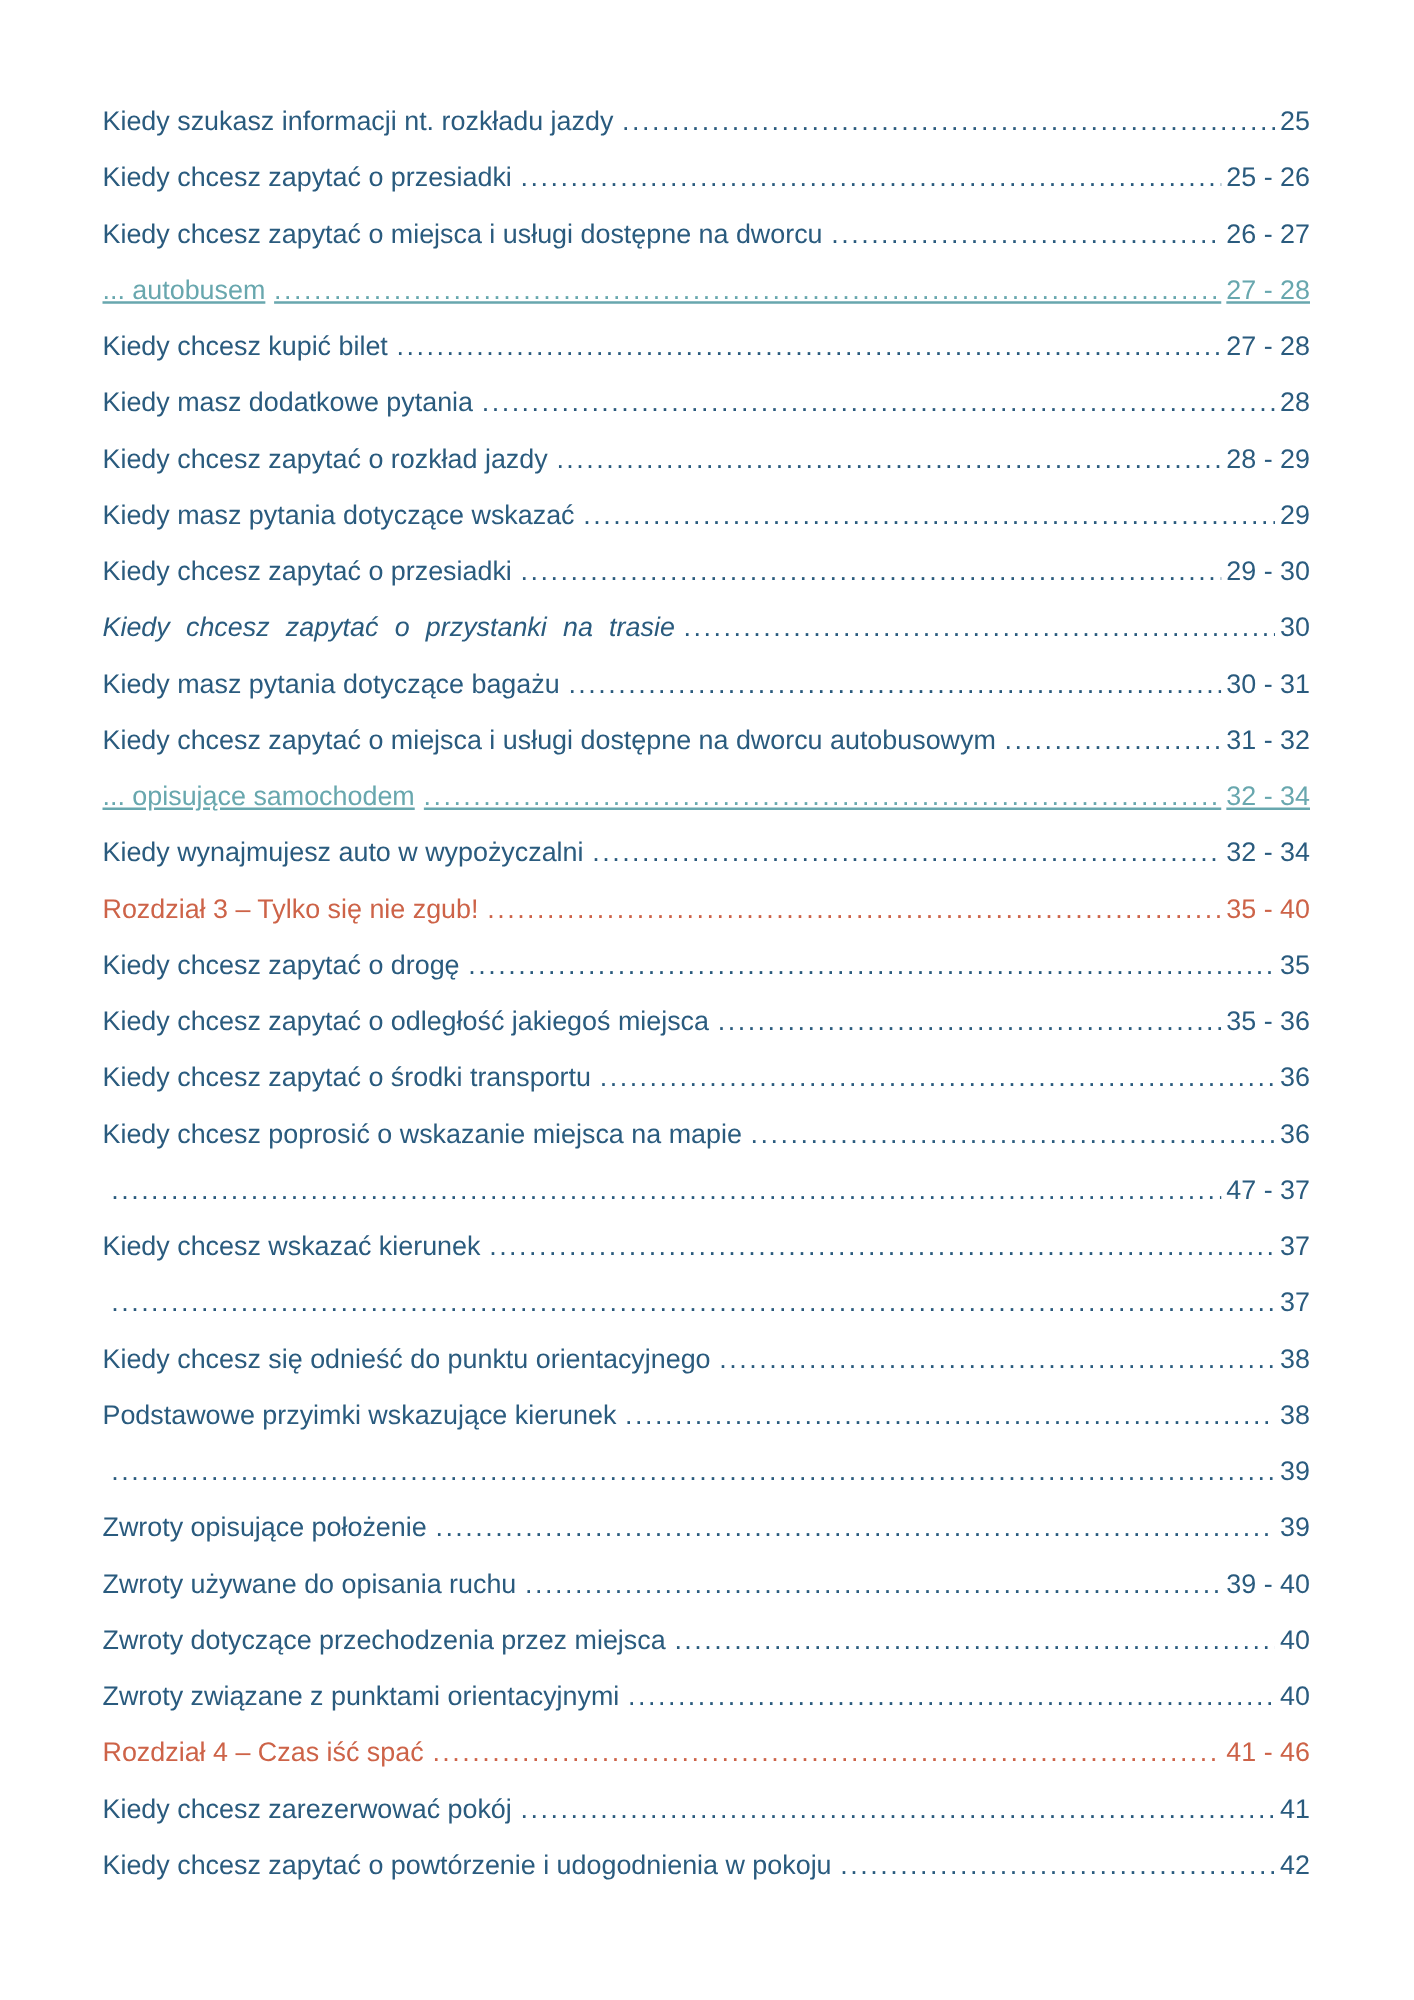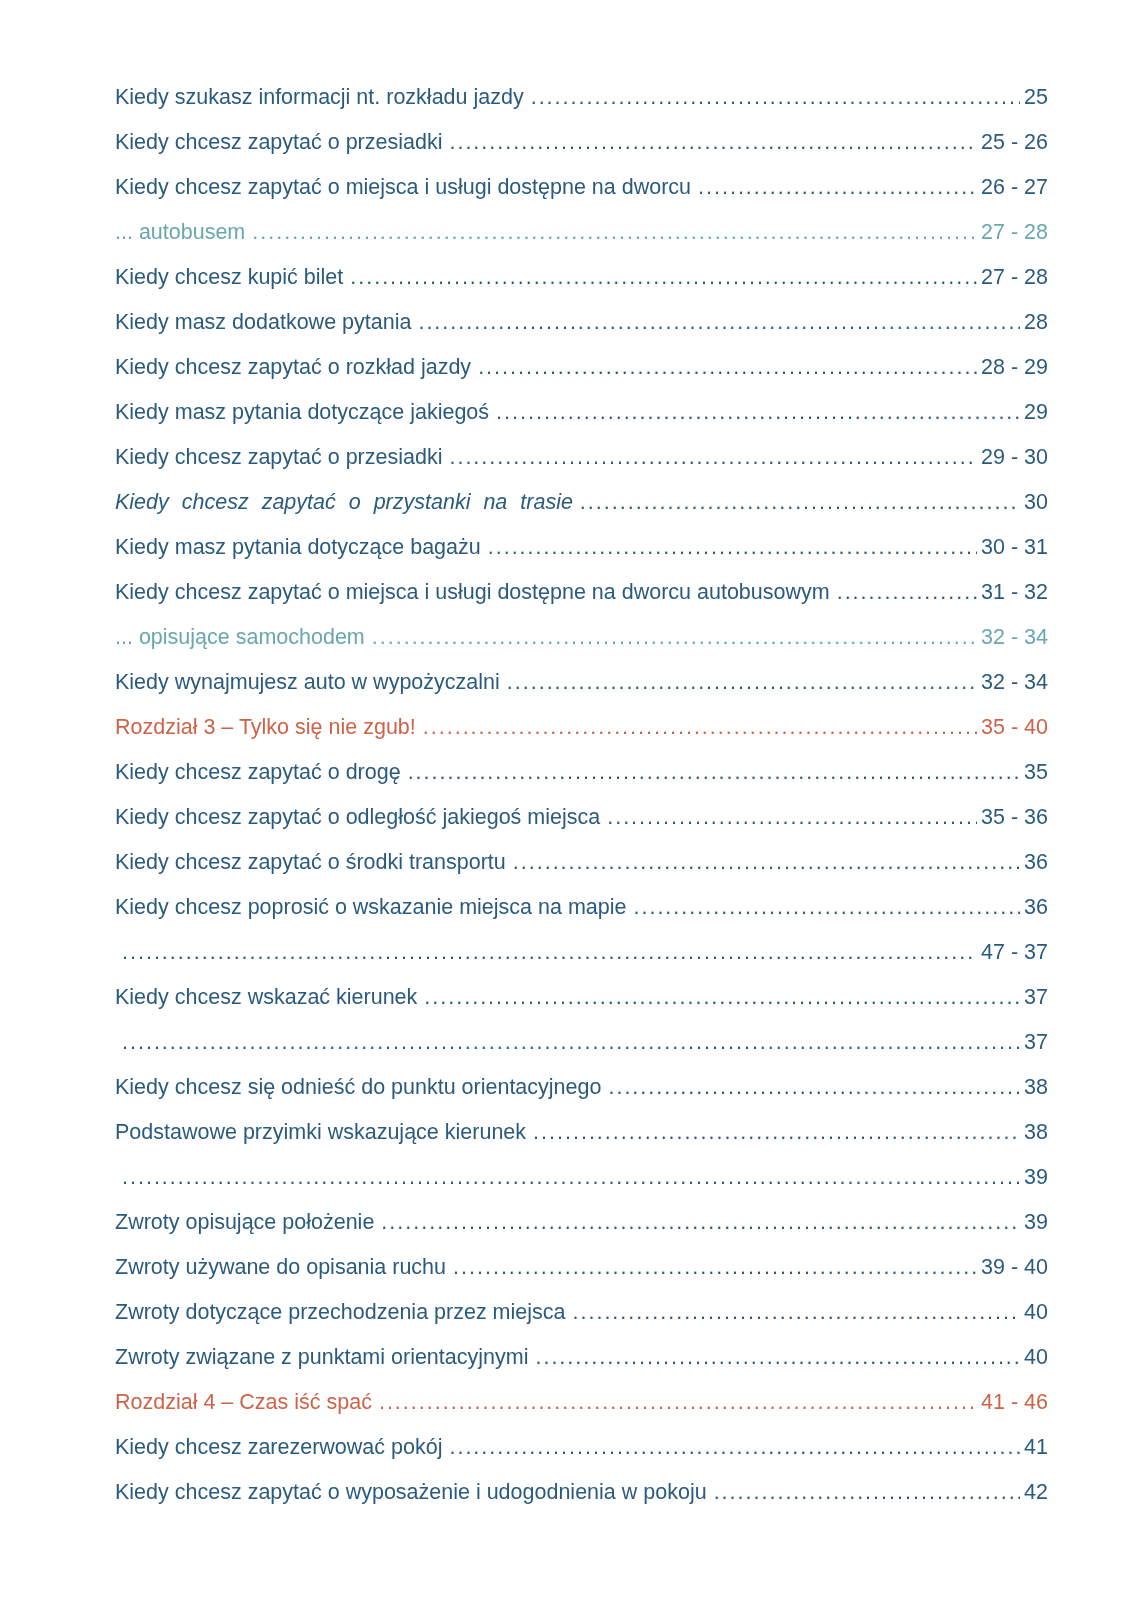--- a/index.html
+++ b/index.html
@@ -12,21 +12,20 @@
     height: 1600px;
     background: #ffffff;
     font-family: "Liberation Sans", "DejaVu Sans", sans-serif;
     position: relative;
     overflow: hidden;
   }
   .page {
     position: absolute;
     inset: 0;
     background: #ffffff;
-    margin-left: 33px;
   }
   .toc {
     position: absolute;
     left: 82px;
     right: 83px;
     top: 75px;
   }
   .row {
     display: flex;
     align-items: baseline;
@@ -44,21 +43,21 @@
     min-width: 0;
     overflow: hidden;
     white-space: nowrap;
     letter-spacing: 2px;
     margin: 0 4px 0 7px;
   }
   .row .page-num {
     flex: 0 0 auto;
     white-space: nowrap;
   }
-  .row.section { color: var(--section-color, #68a7ae); }
+  .row.section { color: var(--section-color, #68a7ae); text-decoration: underline; }
   .row.chapter { color: var(--chapter-color, #cd6348); }
   .row.wide .label { word-spacing: 7px; font-style: italic; }
 </style>
 </head>
 <body style="background: rgb(255, 255, 255);">
 
 <div class="page">
   <div class="toc" id="toc">
   <div class="row">
     <span class="label">Kiedy szukasz informacji nt. rozkładu jazdy</span>
@@ -96,21 +95,21 @@
     <span class="page-num">28</span>
   </div>
 
   <div class="row">
     <span class="label">Kiedy chcesz zapytać o rozkład jazdy</span>
     <span class="dots" aria-hidden="true">............................................................................................................................................................................................................................</span>
     <span class="page-num">28 - 29</span>
   </div>
 
   <div class="row">
-    <span class="label">Kiedy masz pytania dotyczące jakiegoś</span>
+    <span class="label">Kiedy masz pytania dotyczące wskazać</span>
     <span class="dots" aria-hidden="true">............................................................................................................................................................................................................................</span>
     <span class="page-num">29</span>
   </div>
 
   <div class="row">
     <span class="label">Kiedy chcesz zapytać o przesiadki</span>
     <span class="dots" aria-hidden="true">............................................................................................................................................................................................................................</span>
     <span class="page-num">29 - 30</span>
   </div>
 
@@ -237,18 +236,18 @@
     <span class="page-num">41 - 46</span>
   </div>
 
   <div class="row">
     <span class="label">Kiedy chcesz zarezerwować pokój</span>
     <span class="dots" aria-hidden="true">............................................................................................................................................................................................................................</span>
     <span class="page-num">41</span>
   </div>
 
   <div class="row">
-    <span class="label">Kiedy chcesz zapytać o wyposażenie i udogodnienia w pokoju</span>
+    <span class="label">Kiedy chcesz zapytać o powtórzenie i udogodnienia w pokoju</span>
     <span class="dots" aria-hidden="true">............................................................................................................................................................................................................................</span>
     <span class="page-num">42</span>
   </div>
 </div>
 </div>
 
 </body></html>

